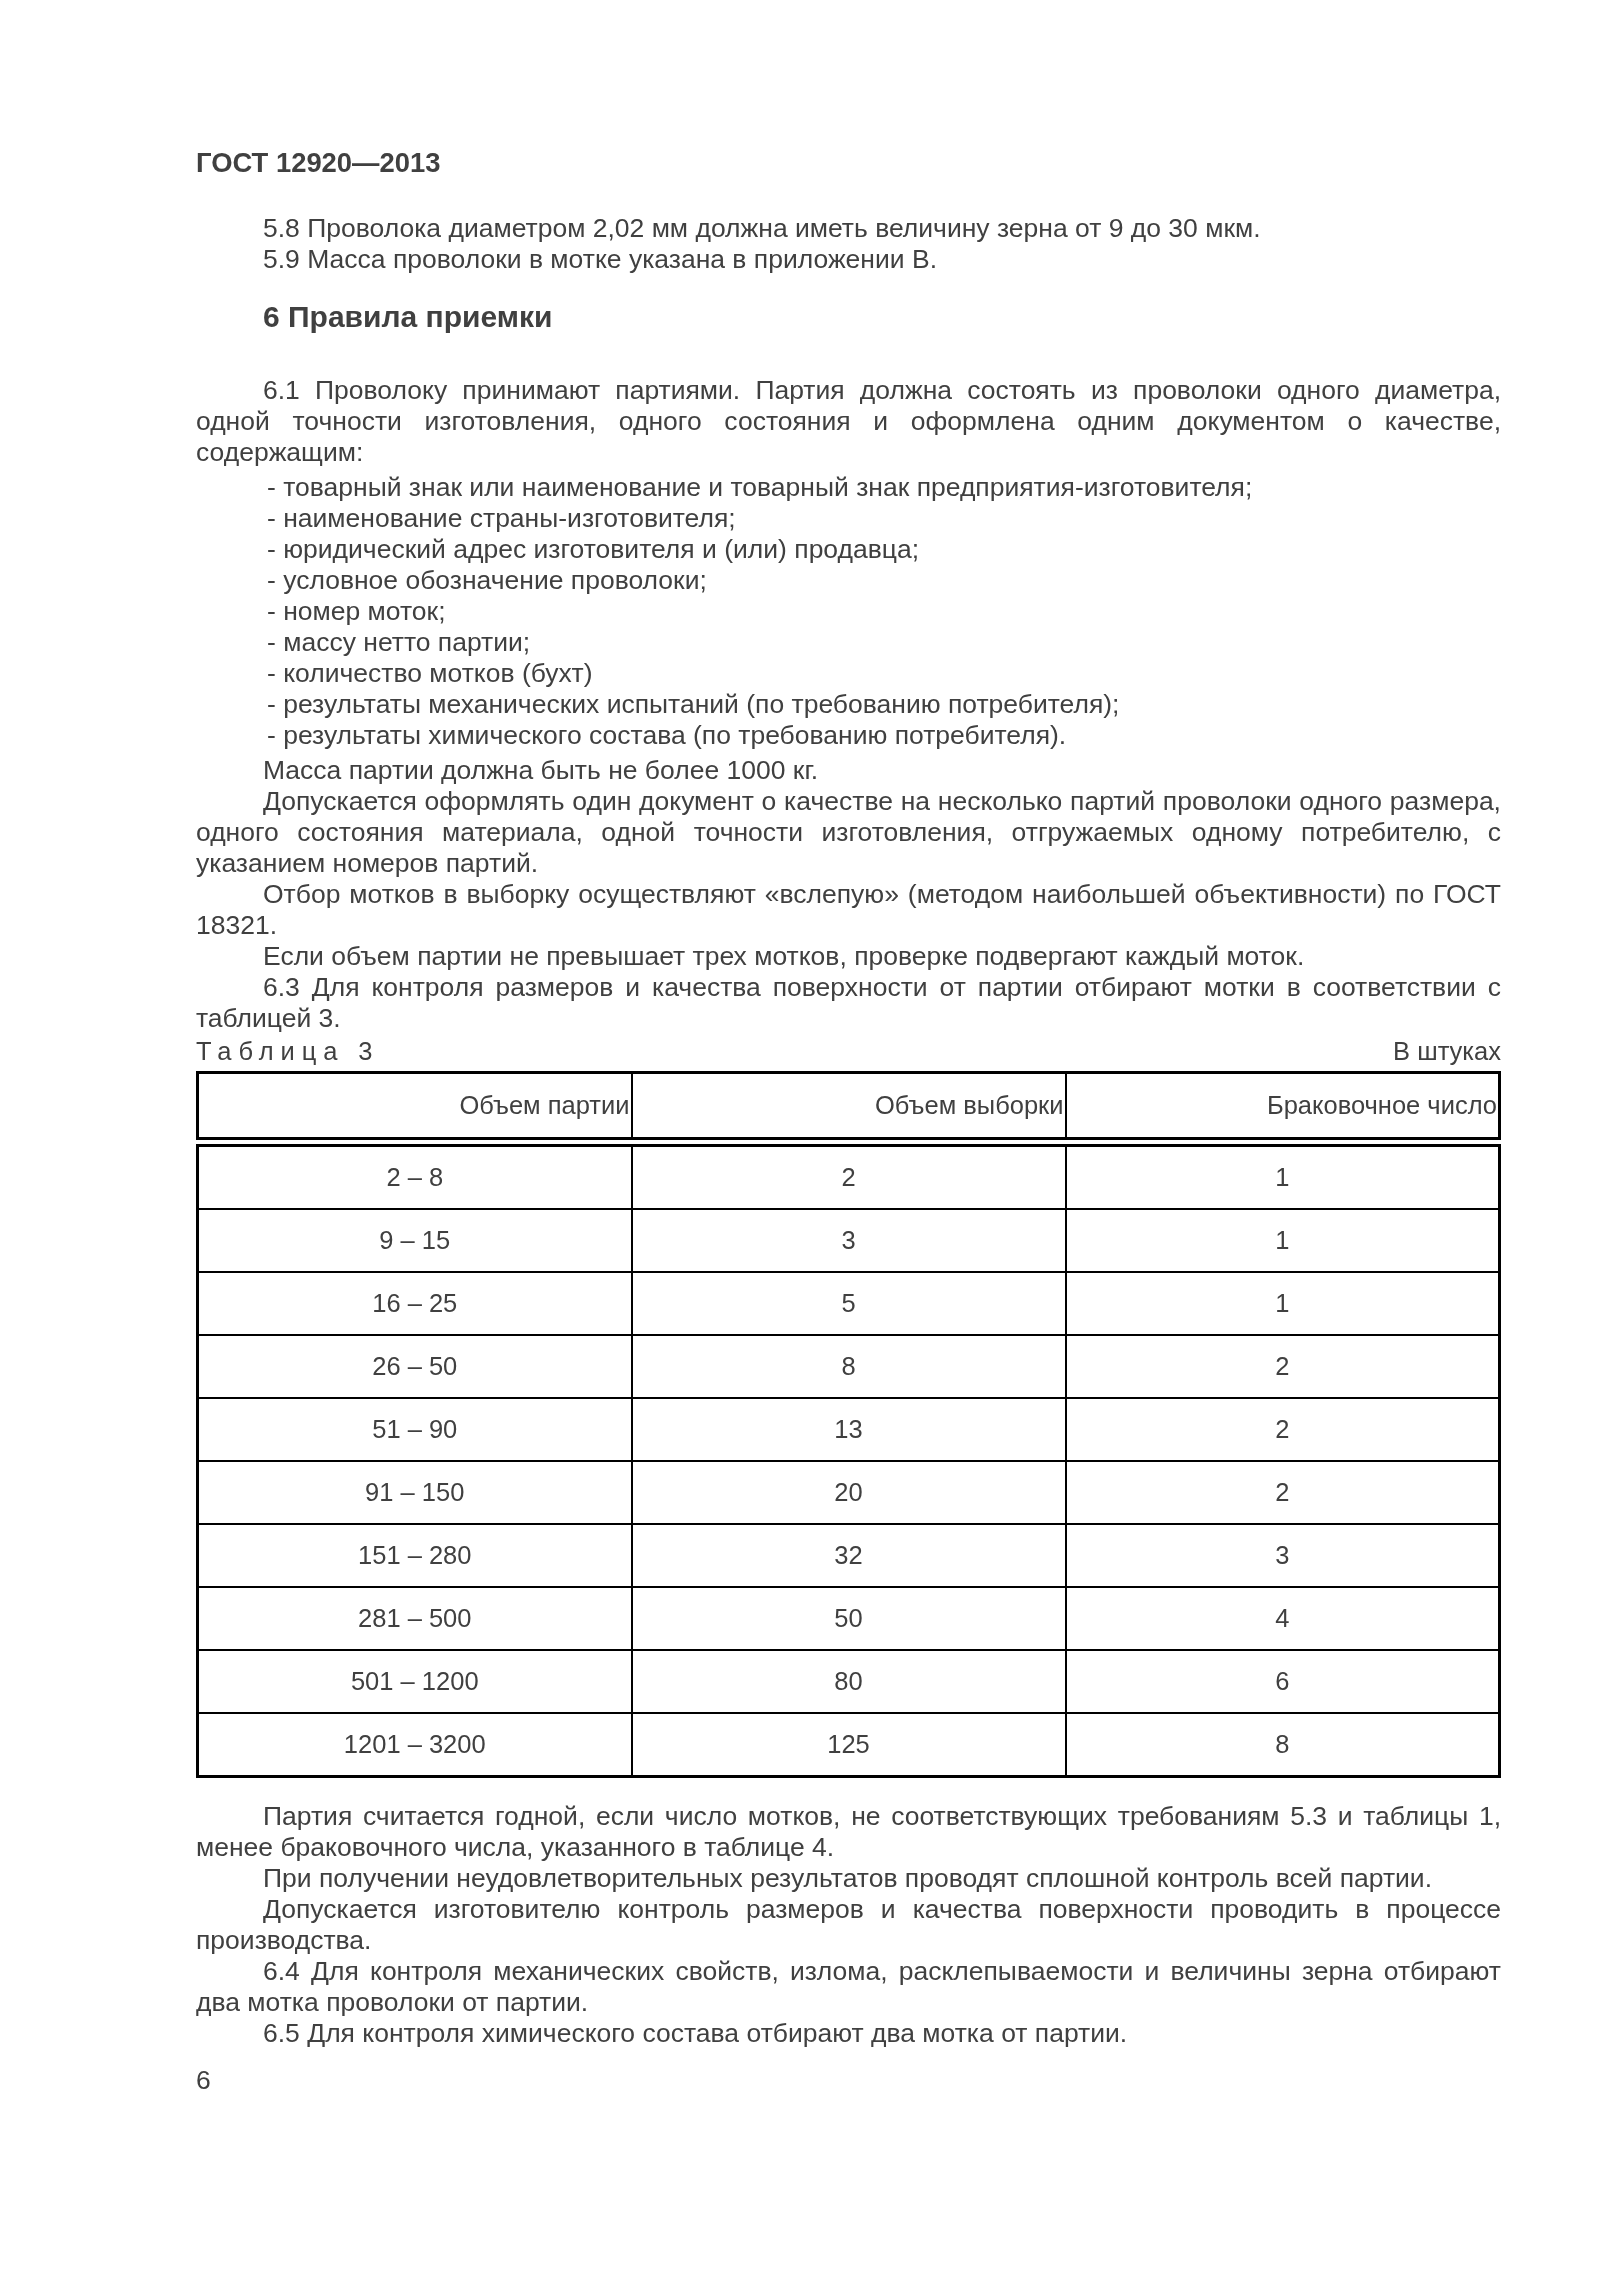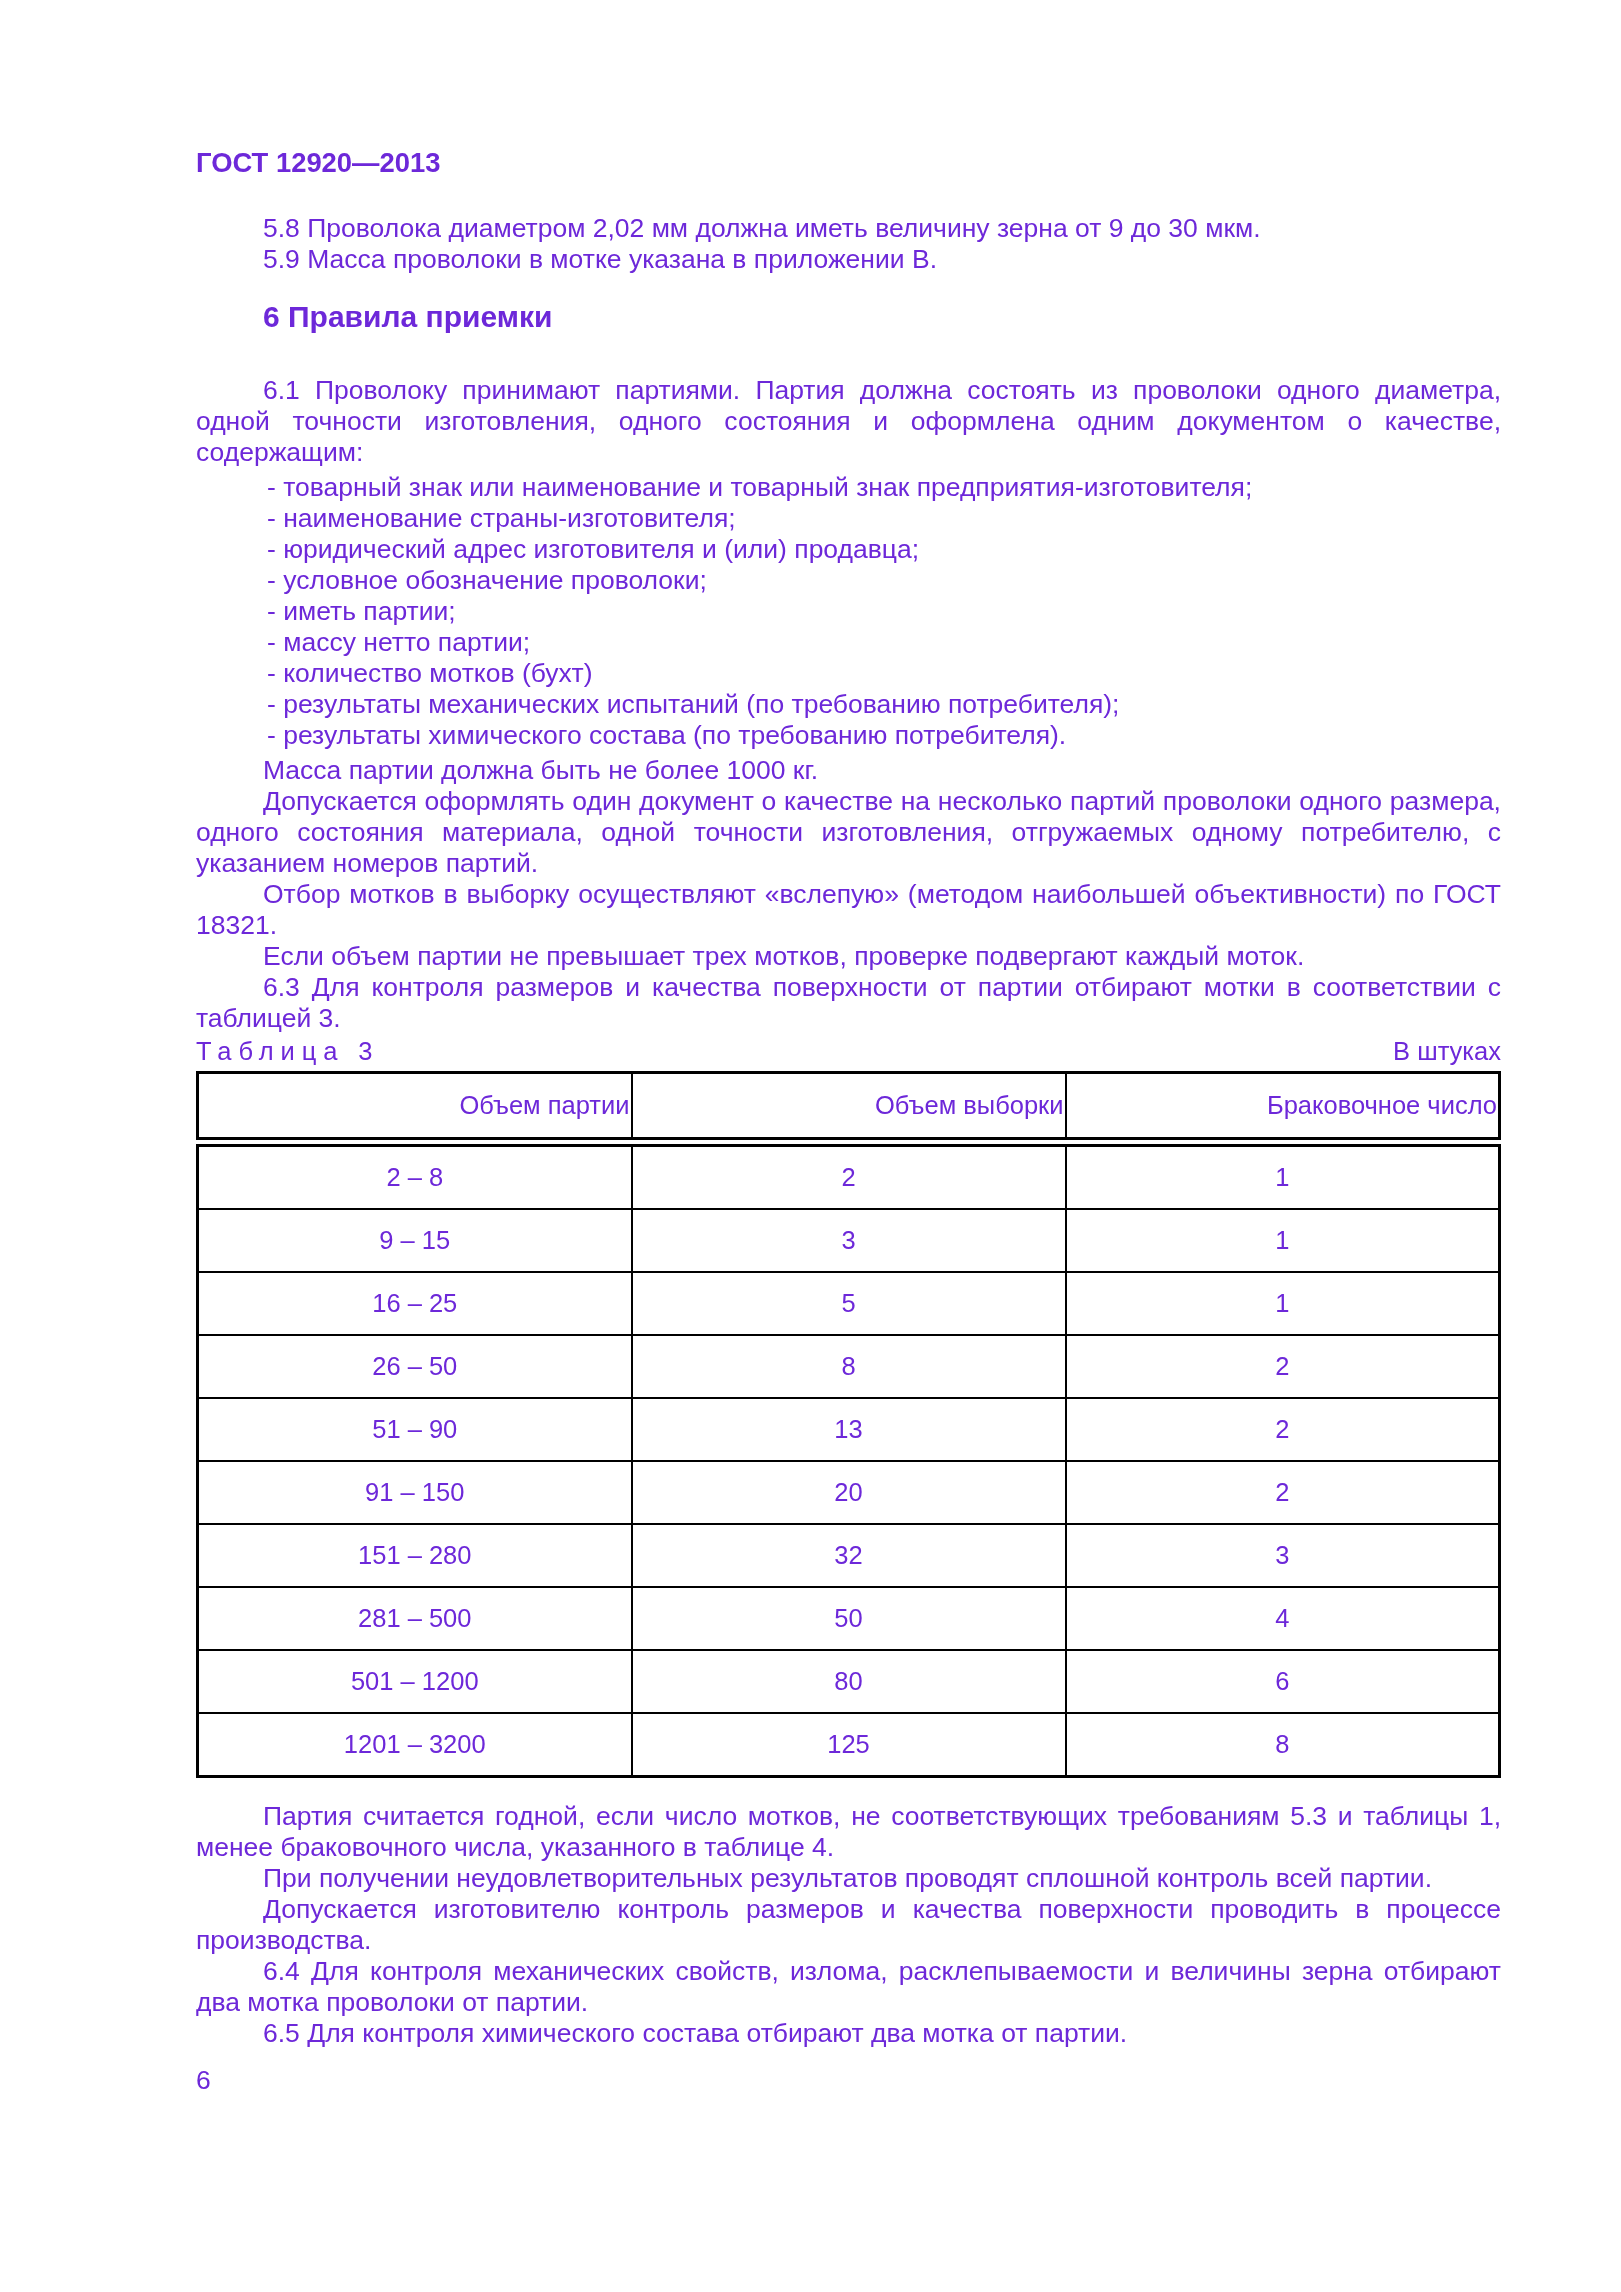--- a/index.html
+++ b/index.html
@@ -8,21 +8,21 @@
     background: #888;
   }
   .page {
     position: relative;
     width: 1621px;
     height: 2293px;
     background: #ffffff;
     box-sizing: border-box;
     padding: 147px 120px 0 196px;
     font-family: "Liberation Sans", "DejaVu Sans", sans-serif;
-    color: #6d28d9;
+    color: #404040;
   }
   .doc-number {
     font-size: 27.4px;
     font-weight: bold;
     line-height: 31px;
     margin-bottom: 35px;
   }
   p.body-text {
     margin: 0;
     font-size: 26.5px;
@@ -97,21 +97,21 @@
 
   <div class="section-heading">6 Правила приемки</div>
 
   <p class="body-text">6.1 Проволоку принимают партиями. Партия должна состоять из проволоки одного диаметра, одной точности изготовления, одного состояния и оформлена одним документом о качестве, содержащим:</p>
 
   <div class="list-block">
     <div class="list-item">- товарный знак или наименование и товарный знак предприятия-изготовителя;</div>
     <div class="list-item">- наименование страны-изготовителя;</div>
     <div class="list-item">- юридический адрес изготовителя и (или) продавца;</div>
     <div class="list-item">- условное обозначение проволоки;</div>
-    <div class="list-item">- иметь партии;</div>
+    <div class="list-item">- номер моток;</div>
     <div class="list-item">- массу нетто партии;</div>
     <div class="list-item">- количество мотков (бухт)</div>
     <div class="list-item">- результаты механических испытаний (по требованию потребителя);</div>
     <div class="list-item">- результаты химического состава (по требованию потребителя).</div>
   </div>
 
   <p class="body-text">Масса партии должна быть не более 1000 кг.</p>
   <p class="body-text">Допускается оформлять один документ о качестве на несколько партий  проволоки одного размера, одного состояния материала, одной точности изготовления, отгружаемых одному потребителю, с указанием номеров партий.</p>
   <p class="body-text">Отбор мотков в выборку осуществляют «вслепую» (методом наибольшей объективности) по ГОСТ 18321.</p>
   <p class="body-text">Если объем партии не превышает трех мотков, проверке подвергают каждый моток.</p>

